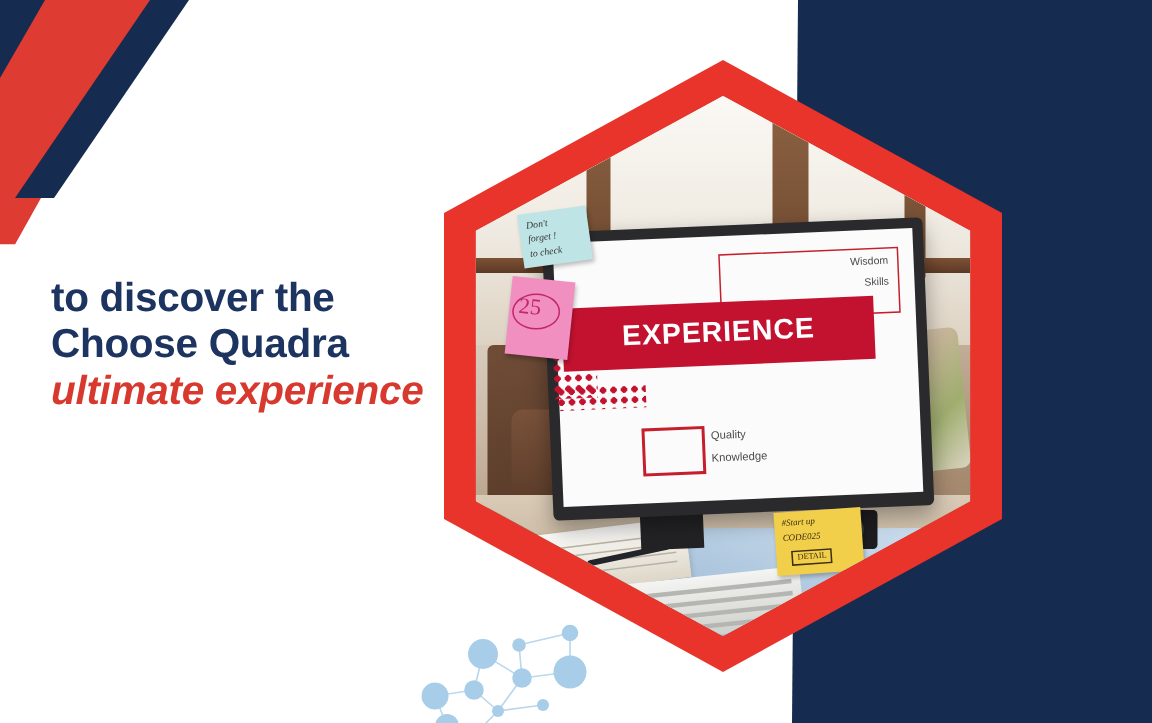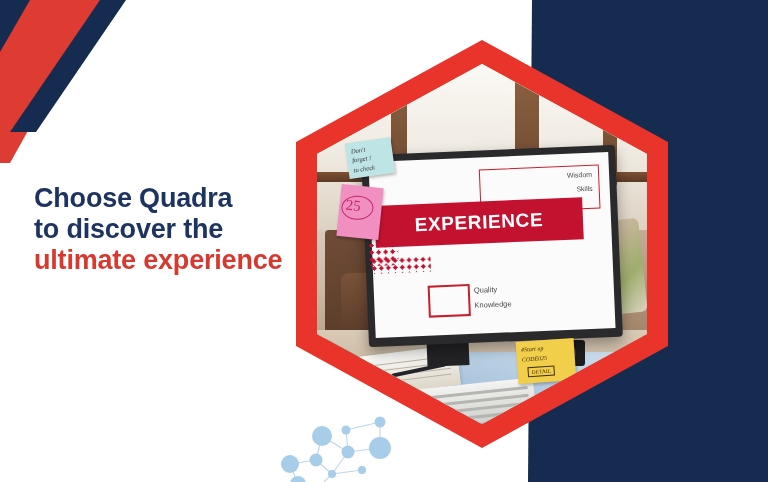--- a/index.html
+++ b/index.html
@@ -16,21 +16,21 @@
     clip-path:polygon(0 0, 32px 0, 0 56px);}
   .stripe-red{width:220px;height:230px;background:#de3b32;
     clip-path:polygon(30px 0, 101px 0, 10px 163px, 0 163px, 0 52px);}
   .stripe-navy-b{width:220px;height:190px;background:#152b50;
     clip-path:polygon(100px 0, 126px 0, 36px 132px, 10px 132px);}
 
   
   .headline{position:absolute;left:34px;top:183px;width:300px;}
   .hl-line{font-size:27px;line-height:31px;font-weight:bold;letter-spacing:-.2px;
     color:#1d3461;white-space:nowrap;}
-  .hl-line.accent{color:#d8392f;}
+  .hl-line.accent{color:#d8392f;font-style:italic;}
 
   
   .molecule{position:absolute;left:276px;top:408px;width:140px;height:74px;}
 
   
   .hex-wrap{position:absolute;left:296px;top:40px;width:372px;height:408px;}
   .hex-outer{position:absolute;inset:0;background:#e8342a;
     clip-path:polygon(50% 0%, 100% 25%, 100% 75%, 50% 100%, 0% 75%, 0% 25%);}
   .hex-inner{position:absolute;left:21px;top:24px;width:330px;height:360px;overflow:hidden;
     clip-path:polygon(50% 0%, 100% 25%, 100% 75%, 50% 100%, 0% 75%, 0% 25%);
@@ -127,22 +127,22 @@
 
 <div id="banner">
 
   <div class="navy-panel"></div>
 
   <div class="stripe stripe-navy-a"></div>
   <div class="stripe stripe-red"></div>
   <div class="stripe stripe-navy-b"></div>
 
   <div class="headline">
+    <div class="hl-line">to discover the</div>
     <div class="hl-line">Choose Quadra</div>
-    <div class="hl-line">to discover the</div>
     <div class="hl-line accent">ultimate experience</div>
   </div>
 
   <svg class="molecule" viewBox="0 0 140 74">
     <g stroke="#b9d8ee" stroke-width="1.1" fill="none">
       <line x1="46" y1="28" x2="72" y2="44"></line>
         <line x1="72" y1="44" x2="70" y2="22"></line>
       <line x1="70" y1="22" x2="104" y2="14"></line>
         <line x1="72" y1="44" x2="104" y2="40"></line>
       <line x1="104" y1="40" x2="104" y2="14"></line>

